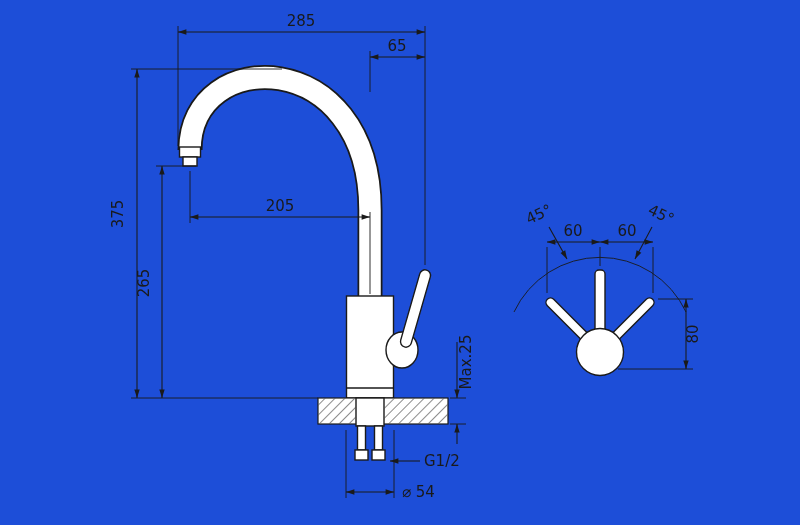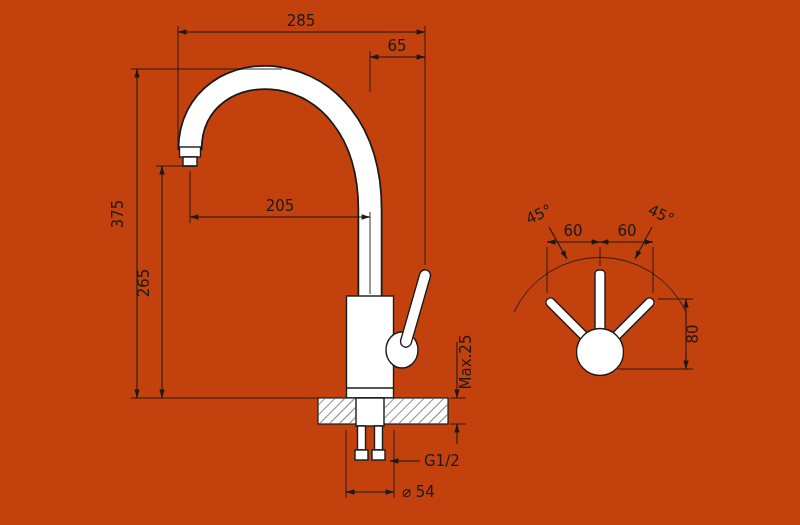--- a/index.html
+++ b/index.html
@@ -1,16 +1,16 @@
 <!DOCTYPE html>
 <html><head>
 <meta charset="utf-8">
 <style>
   html,body{margin:0;padding:0;background:#ffffff;}
-  .stage{width:800px;height:525px;position:relative;background:#c2410c;font-family:"DejaVu Sans",sans-serif;}
+  .stage{width:800px;height:525px;position:relative;background:#1d4ed8;font-family:"DejaVu Sans",sans-serif;}
   svg{display:block;}
   text{font-family:"DejaVu Sans",sans-serif;font-size:15px;fill:#1a1a1a;}
   .out{stroke:#1a1a1a;stroke-width:1.4;fill:none;}
   .outw{stroke:#1a1a1a;stroke-width:1.4;fill:#ffffff;}
   .dim{stroke:#1a1a1a;stroke-width:1.05;fill:none;}
   .ext{stroke:#1a1a1a;stroke-width:0.9;fill:none;}
 </style>
 </head>
 <body>
 

